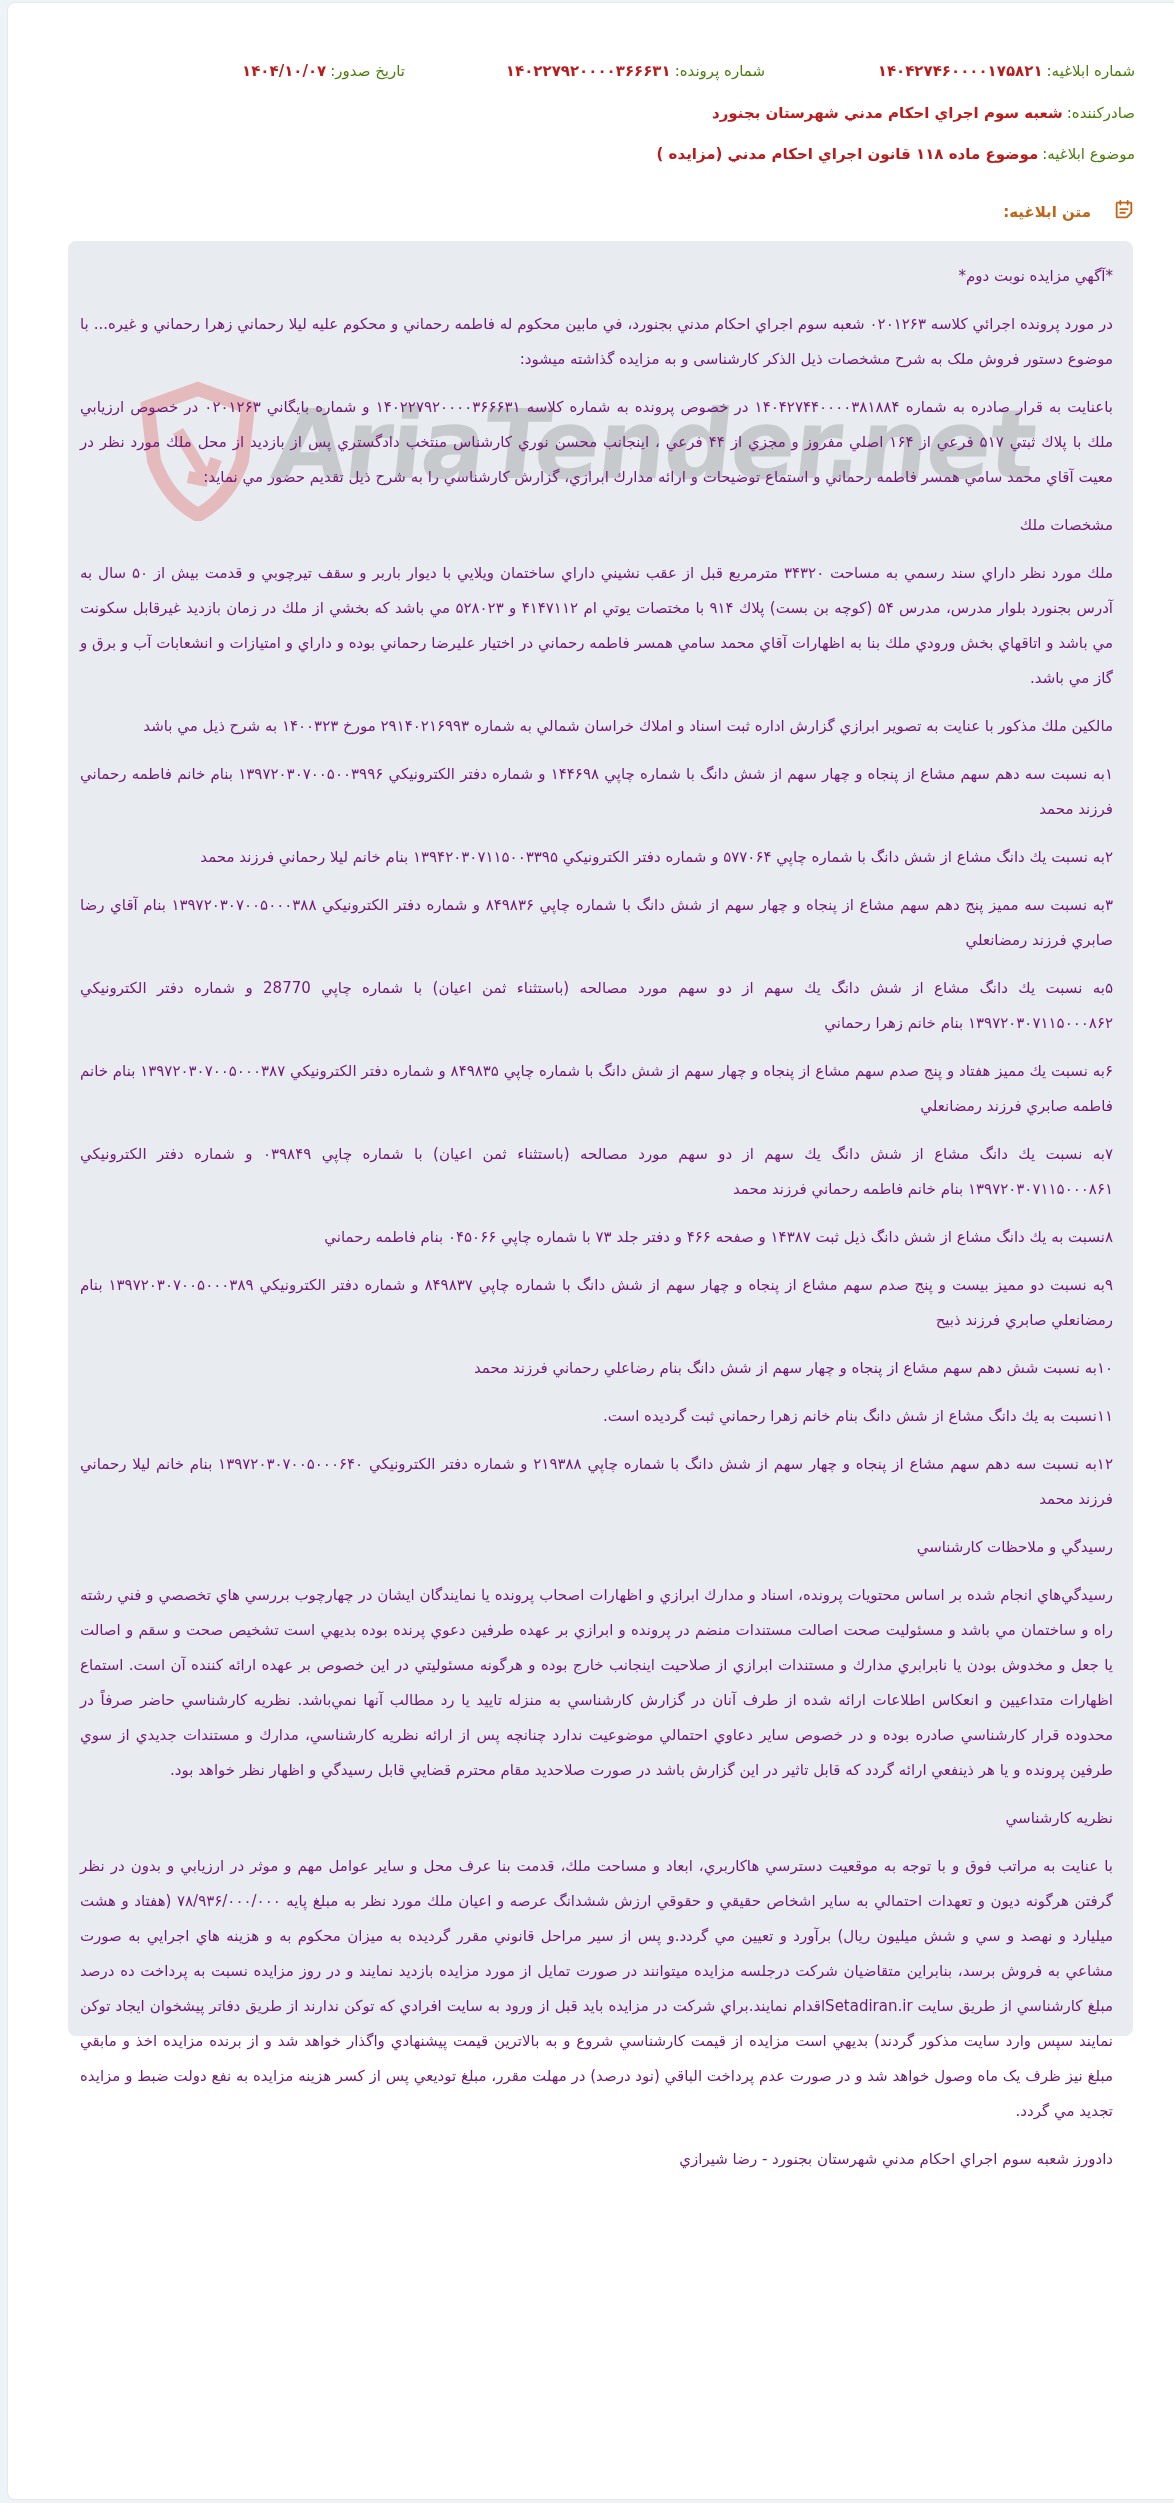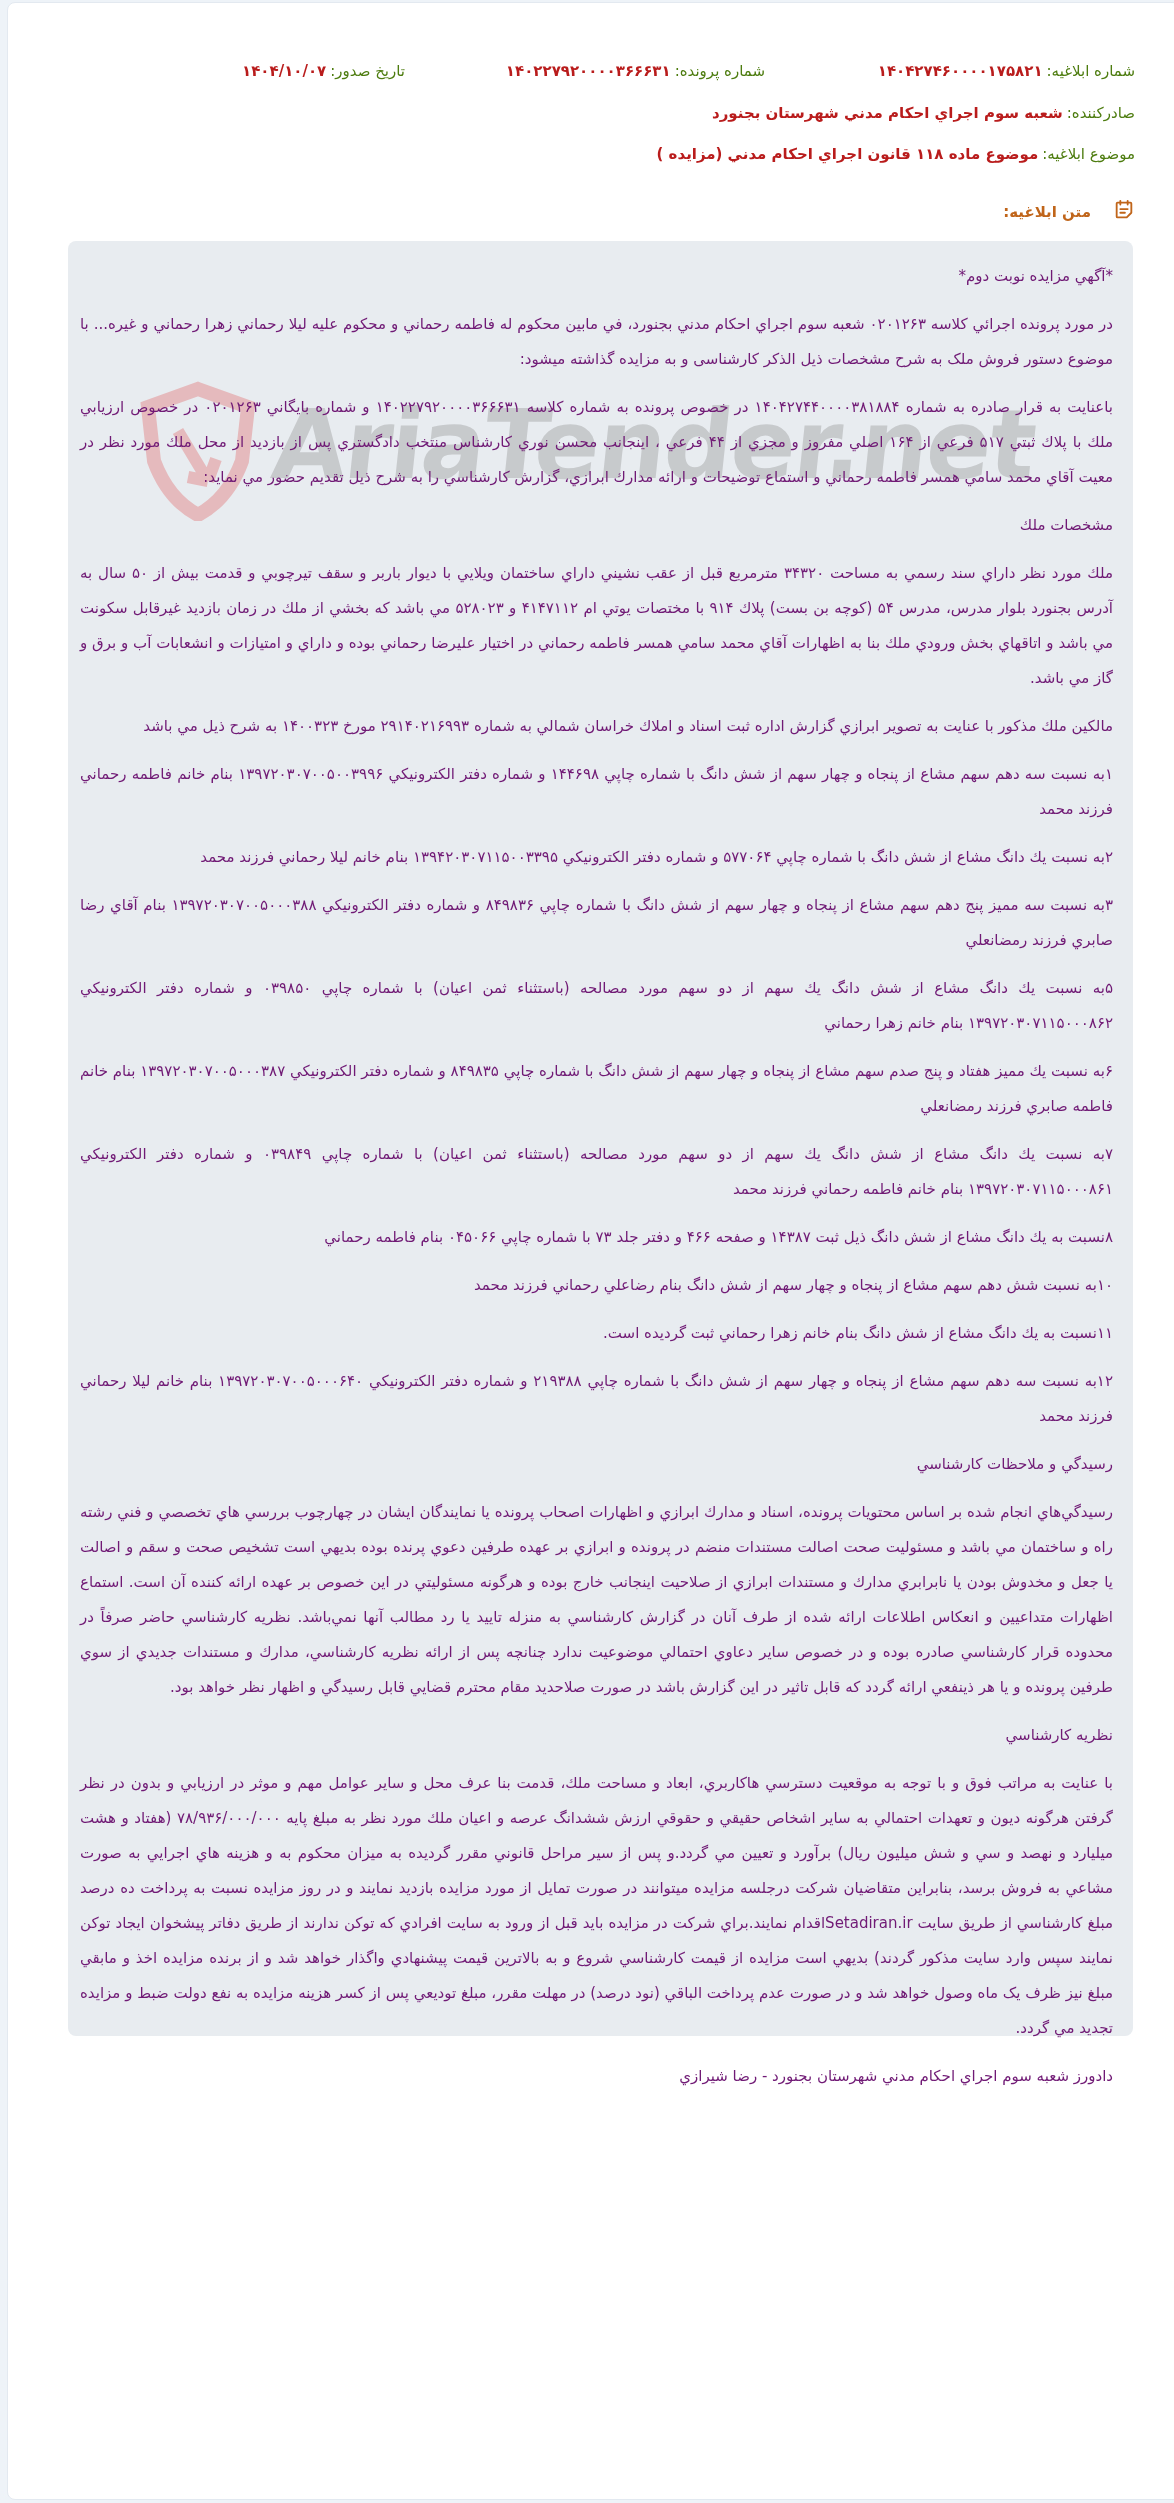--- a/index.html
+++ b/index.html
@@ -85,24 +85,25 @@
     <div class="content-inner">
       <p>*آگهي مزايده نوبت دوم*</p>
       <p>در مورد پرونده اجرائي كلاسه ۰۲۰۱۲۶۳ شعبه سوم اجراي احكام مدني بجنورد، في مابين محكوم له فاطمه رحماني و محكوم عليه ليلا رحماني  زهرا رحماني  و غيره... با موضوع دستور فروش ملک به شرح مشخصات ذيل الذكر کارشناسی و  به مزايده گذاشته ميشود:</p>
       <p>باعنايت به قرار صادره به شماره ۱۴۰۴۲۷۴۴۰۰۰۰۳۸۱۸۸۴ در خصوص پرونده به شماره كلاسه ۱۴۰۲۲۷۹۲۰۰۰۰۳۶۶۶۳۱ و شماره بايگاني ۰۲۰۱۲۶۳ در خصوص ارزيابي ملك با پلاك ثبتي ۵۱۷ فرعي از ۱۶۴ اصلي مفروز و مجزي از ۴۴ فرعي ، اينجانب محسن نوري كارشناس منتخب دادگستري پس از بازديد از محل ملك مورد نظر در معيت آقاي محمد سامي همسر فاطمه رحماني و استماع توضيحات و ارائه مدارك ابرازي، گزارش كارشناسي را به شرح ذيل تقديم حضور مي نمايد:</p>
       <p>مشخصات ملك</p>
       <p>ملك مورد نظر داراي سند رسمي به مساحت ۳۴۳۲۰ مترمربع قبل از عقب نشيني داراي ساختمان ويلايي با ديوار باربر و سقف تيرچوبي و قدمت بيش از ۵۰ سال به آدرس بجنورد بلوار مدرس، مدرس ۵۴ (كوچه بن بست) پلاك ۹۱۴ با مختصات يوتي ام ۴۱۴۷۱۱۲ و ۵۲۸۰۲۳ مي باشد كه بخشي از ملك در زمان بازديد غيرقابل سكونت مي باشد و اتاقهاي بخش ورودي ملك بنا به اظهارات آقاي محمد سامي همسر فاطمه رحماني در اختيار عليرضا رحماني بوده و داراي و امتيازات و انشعابات آب و برق و گاز مي باشد.</p>
       <p>مالكين ملك مذكور با عنايت به تصوير ابرازي گزارش اداره ثبت اسناد و املاك خراسان شمالي به شماره ۲۹۱۴۰۲۱۶۹۹۳ مورخ ۱۴۰۰۳۲۳ به شرح ذيل مي باشد</p>
       <p>۱به نسبت سه دهم سهم مشاع از پنجاه و چهار سهم از شش دانگ با شماره چاپي ۱۴۴۶۹۸ و شماره دفتر الكترونيكي ۱۳۹۷۲۰۳۰۷۰۰۵۰۰۳۹۹۶ بنام خانم فاطمه رحماني فرزند محمد</p>
       <p>۲به نسبت يك دانگ مشاع از شش دانگ با شماره چاپي ۵۷۷۰۶۴ و شماره دفتر الكترونيكي ۱۳۹۴۲۰۳۰۷۱۱۵۰۰۳۳۹۵ بنام خانم ليلا رحماني فرزند محمد</p>
       <p>۳به نسبت سه مميز پنج دهم سهم مشاع از پنجاه و چهار سهم از شش دانگ با شماره چاپي ۸۴۹۸۳۶ و شماره دفتر الكترونيكي ۱۳۹۷۲۰۳۰۷۰۰۵۰۰۰۳۸۸ بنام آقاي رضا صابري فرزند رمضانعلي</p>
-      <p>۵به نسبت يك دانگ مشاع از شش دانگ  يك سهم از دو سهم مورد مصالحه (باستثناء ثمن اعيان) با شماره چاپي ۰۳۹۸۵۰ و شماره دفتر الكترونيكي ۱۳۹۷۲۰۳۰۷۱۱۵۰۰۰۸۶۲ بنام خانم زهرا رحماني</p>
+      <p>۵به نسبت يك دانگ مشاع از شش دانگ  يك سهم از دو سهم مورد مصالحه (باستثناء ثمن اعيان) با شماره چاپي 28770 و شماره دفتر الكترونيكي ۱۳۹۷۲۰۳۰۷۱۱۵۰۰۰۸۶۲ بنام خانم زهرا رحماني</p>
       <p>۶به نسبت يك مميز هفتاد و پنج صدم سهم مشاع از پنجاه و چهار سهم از شش دانگ با شماره چاپي ۸۴۹۸۳۵ و شماره دفتر الكترونيكي ۱۳۹۷۲۰۳۰۷۰۰۵۰۰۰۳۸۷ بنام خانم فاطمه صابري فرزند رمضانعلي</p>
       <p>۷به نسبت يك دانگ مشاع از شش دانگ  يك سهم از دو سهم مورد مصالحه (باستثناء ثمن اعيان) با شماره چاپي ۰۳۹۸۴۹ و شماره دفتر الكترونيكي ۱۳۹۷۲۰۳۰۷۱۱۵۰۰۰۸۶۱ بنام خانم فاطمه رحماني فرزند محمد</p>
       <p>۸نسبت به يك دانگ مشاع از شش دانگ ذيل ثبت ۱۴۳۸۷ و صفحه ۴۶۶ و دفتر جلد ۷۳ با شماره چاپي ۰۴۵۰۶۶ بنام فاطمه رحماني</p>
+      <p>۹به نسبت دو مميز بيست و پنج صدم سهم مشاع از پنجاه و چهار سهم از شش دانگ با شماره چاپي ۸۴۹۸۳۷ و شماره دفتر الكترونيكي ۱۳۹۷۲۰۳۰۷۰۰۵۰۰۰۳۸۹ بنام رمضانعلي صابري فرزند ذبيح</p>
       <p>۱۰به نسبت شش دهم سهم مشاع از پنجاه و چهار سهم از شش دانگ بنام رضاعلي رحماني فرزند محمد</p>
       <p>۱۱نسبت به يك دانگ مشاع از شش دانگ بنام خانم زهرا رحماني ثبت گرديده است.</p>
       <p>۱۲به نسبت سه دهم سهم مشاع از پنجاه و چهار سهم از شش دانگ با شماره چاپي ۲۱۹۳۸۸ و شماره دفتر الكترونيكي ۱۳۹۷۲۰۳۰۷۰۰۵۰۰۰۶۴۰ بنام خانم ليلا رحماني فرزند محمد</p>
       <p>رسيدگي و ملاحظات كارشناسي</p>
       <p>رسيدگي‌هاي انجام شده بر اساس محتويات پرونده، اسناد و مدارك ابرازي و اظهارات اصحاب پرونده يا نمايندگان ايشان در چهارچوب بررسي هاي تخصصي و فني رشته راه و ساختمان مي باشد و مسئوليت صحت اصالت مستندات منضم در پرونده و ابرازي بر عهده طرفين دعوي پرنده بوده بديهي است تشخيص صحت و سقم و اصالت يا جعل و مخدوش بودن يا نابرابري مدارك و مستندات ابرازي از صلاحيت اينجانب خارج بوده و هرگونه مسئوليتي در اين خصوص بر عهده ارائه كننده آن است. استماع اظهارات متداعيين و انعكاس اطلاعات ارائه شده از طرف آنان در گزارش كارشناسي به منزله تاييد يا رد مطالب آنها نمي‌باشد. نظريه كارشناسي حاضر صرفاً در محدوده قرار كارشناسي صادره بوده و در خصوص ساير دعاوي احتمالي موضوعيت ندارد چنانچه پس از ارائه نظريه كارشناسي، مدارك و مستندات جديدي از سوي طرفين پرونده و يا هر ذينفعي ارائه گردد كه قابل تاثير در اين گزارش باشد در صورت صلاحديد مقام محترم قضايي قابل رسيدگي و اظهار نظر خواهد بود.</p>
       <p>نظريه كارشناسي</p>
       <p>با عنايت به مراتب فوق و با توجه به موقعيت دسترسي هاكاربري، ابعاد و مساحت ملك، قدمت بنا عرف محل و ساير عوامل مهم و موثر در ارزيابي و بدون در نظر گرفتن هرگونه ديون و تعهدات احتمالي به ساير اشخاص حقيقي و حقوقي ارزش ششدانگ عرصه و اعيان ملك مورد نظر به مبلغ پايه ۷۸/۹۳۶/۰۰۰/۰۰۰ (هفتاد و هشت ميليارد و نهصد و سي و شش ميليون ريال) برآورد و تعيين مي گردد.و پس از سير مراحل قانوني مقرر گرديده به ميزان محكوم به و هزينه هاي اجرايي به صورت مشاعي به فروش برسد، بنابراين متقاضيان شركت درجلسه مزايده ميتوانند در صورت تمايل از مورد مزايده بازديد نمايند و در روز مزايده نسبت به پرداخت ده درصد مبلغ كارشناسي از طريق سايت  Setadiran.irاقدام نمايند.براي شركت در مزايده بايد قبل از ورود به سايت افرادي كه توكن ندارند از طريق دفاتر پيشخوان ايجاد توكن نمايند سپس وارد سايت مذكور گردند)  بديهي است مزايده از قيمت كارشناسي شروع و به بالاترين قيمت پيشنهادي واگذار خواهد شد و از برنده مزايده اخذ و مابقي مبلغ نيز ظرف يک ماه وصول خواهد شد و در صورت عدم پرداخت الباقي (نود درصد) در مهلت مقرر، مبلغ توديعي پس از كسر هزينه مزايده به نفع دولت ضبط و مزايده تجديد مي گردد.</p>
       <p>دادورز شعبه سوم اجراي احكام مدني شهرستان بجنورد - رضا شيرازي</p>
     </div>
   </div>

